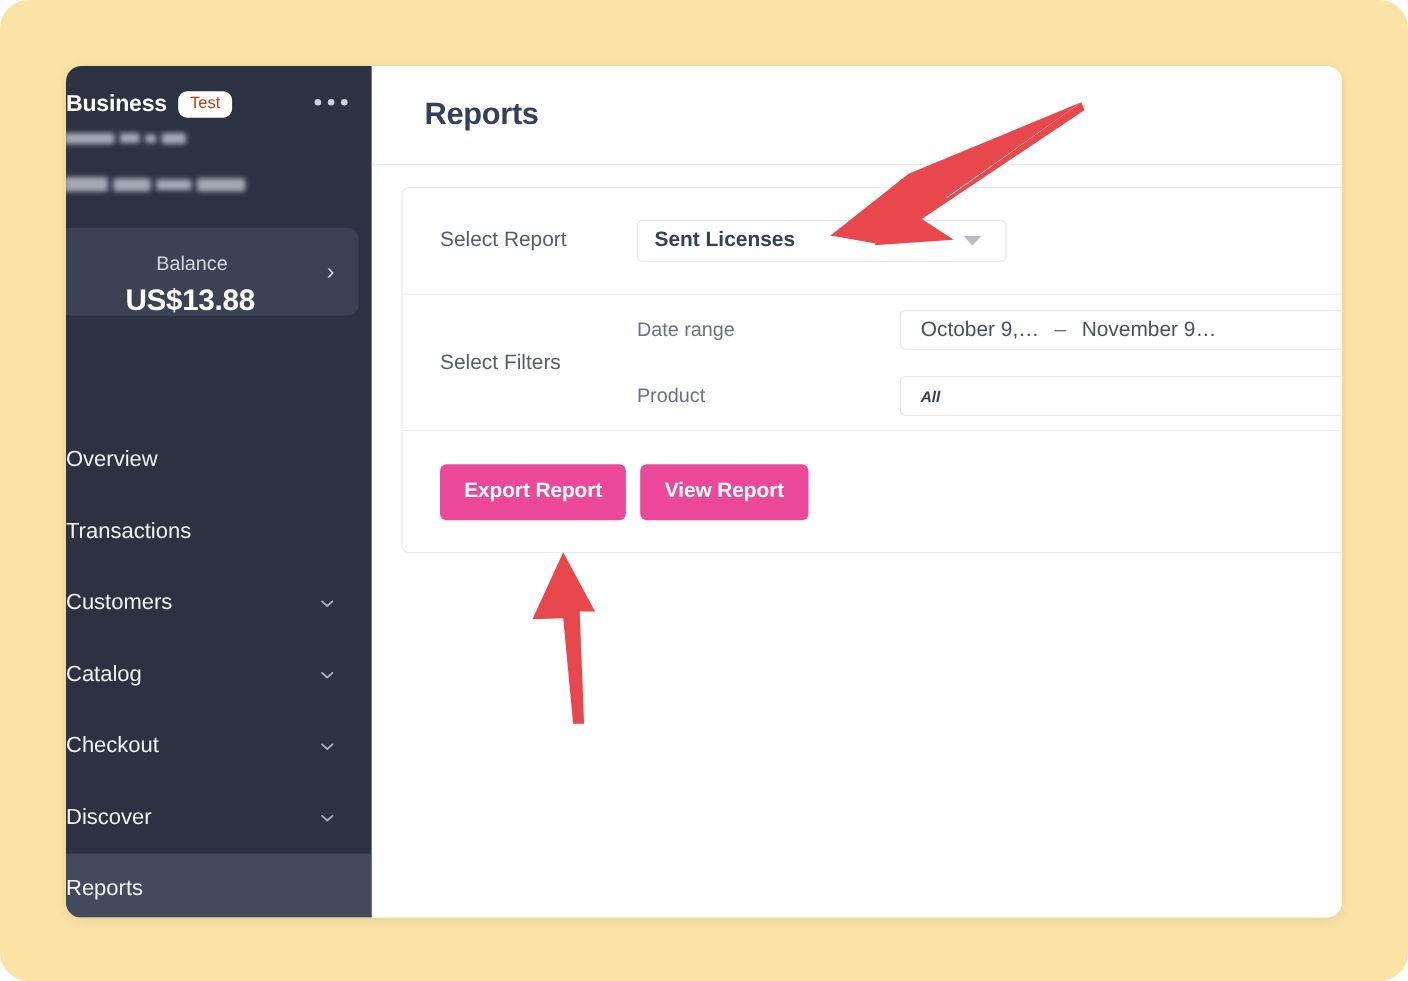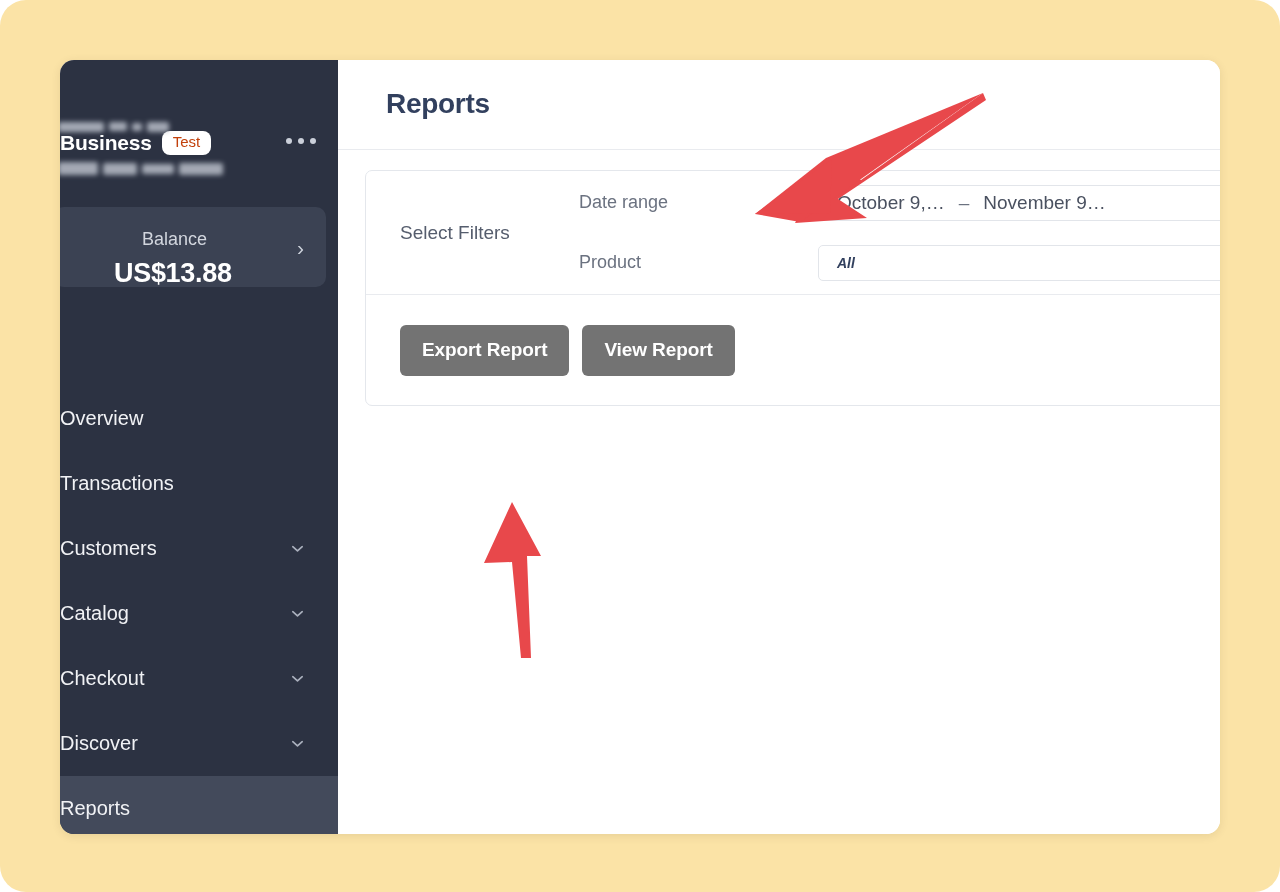--- a/index.html
+++ b/index.html
@@ -45,21 +45,20 @@
     width: 278px;
     flex: 0 0 278px;
     background: #2c3242;
     color: #ffffff;
     overflow: hidden;
   }
 
   #sb-header {
     padding: 20px 0 0 0;
     position: relative;
-    margin-top: 48px;
   }
   .sb-title-row {
     display: flex;
     align-items: center;
     height: 30px;
     padding-left: 62px;
   }
   .sb-biz-name {
     font-size: 21px;
     font-weight: 700;
@@ -308,21 +307,21 @@
     font-style: italic;
   }
 
   
   #row-actions .field-wrap {
     display: flex;
     gap: 13px;
     padding-left: 34px;
   }
   .btn {
-    background: #737373;
+    background: #ec4899;
     color: #ffffff;
     border: none;
     border-radius: 6px;
     font-family: "Liberation Sans", sans-serif;
     font-size: 19px;
     font-weight: 700;
     padding: 13px 22px;
     height: 51px;
     cursor: pointer;
     white-space: nowrap;
@@ -417,20 +416,29 @@
         </nav>
     </div>
 
     <div id="main">
 
       <div id="page-title">Reports</div>
       <div id="title-divider"></div>
 
       <div id="form-card">
 
+        <div class="card-row" id="row-select-report">
+          <div class="row-label">Select Report</div>
+          <div class="field-col">
+            <div id="select-report-control">
+              <span id="select-report-value">Sent Licenses</span>
+              <span class="caret"></span>
+            </div>
+          </div>
+        </div>
 
         <div class="card-row" id="row-select-filters">
           <div class="row-label">Select Filters</div>
           <div class="field-col">
 
             <div class="filter-row">
               <div class="filter-label">Date range</div>
               <div class="filter-input" id="date-range-input">
                 <span class="date-text">October 9,…</span>
                 <span class="date-dash">–</span>

